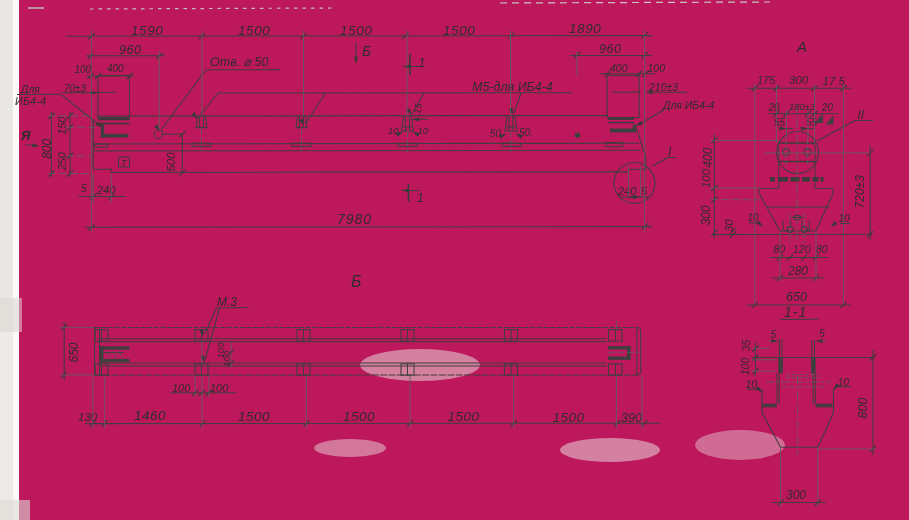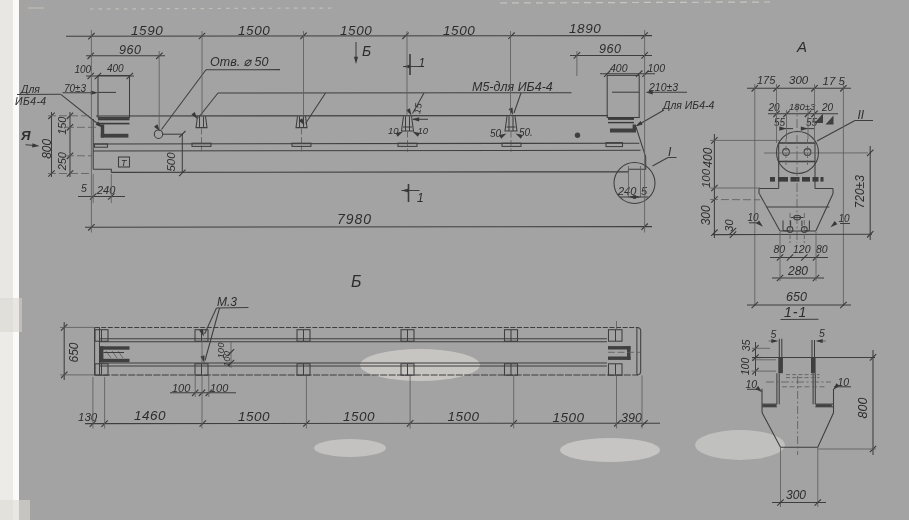--- a/index.html
+++ b/index.html
@@ -1,16 +1,16 @@
 <!DOCTYPE html>
 <html><head>
 <meta charset="utf-8">
 <style>
   html,body{margin:0;padding:0;background:#fff;overflow:hidden;}
-  #page{position:relative;width:909px;height:520px;background:#a3a3a3;overflow:hidden;}
+  #page{position:relative;width:909px;height:520px;background:#be185d;overflow:hidden;}
   svg{position:absolute;left:0;top:0;}
   text{font-family:"Liberation Sans",sans-serif;font-style:italic;fill:#2d2d2d;}
   .ln{stroke:#3e3e3e;stroke-width:1.05;fill:none;}
   .thin{stroke:#5e5e5e;stroke-width:0.85;fill:none;}
   .thk{stroke:#3a3a3a;stroke-width:1.6;fill:none;}
   .dk{fill:#3f3f3f;}
 </style>
 </head>
 <body>
 <div id="page">

